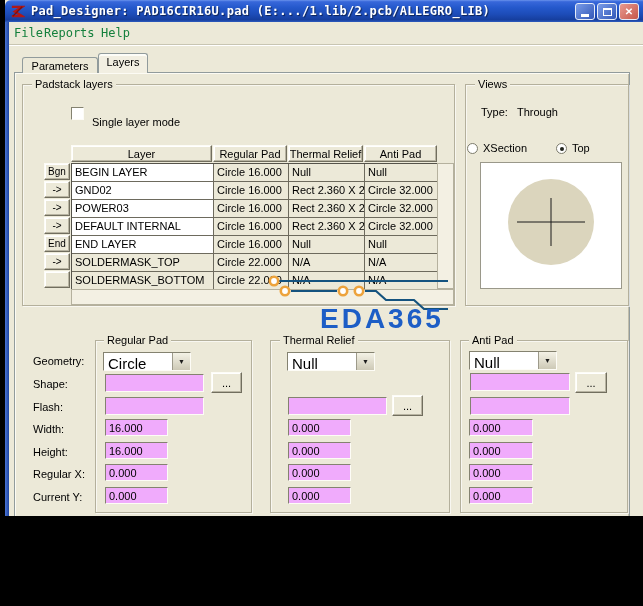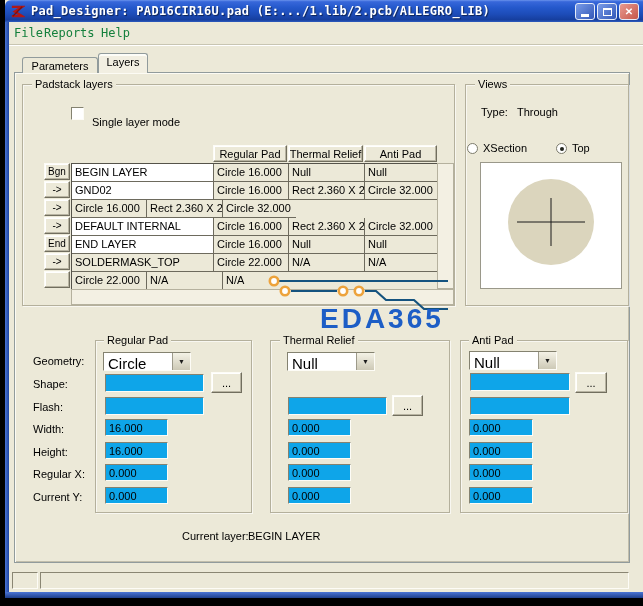--- a/index.html
+++ b/index.html
@@ -1,16 +1,16 @@
 <!DOCTYPE html>
 <html><head>
 <meta charset="utf-8">
 <style>
   html,body { margin:0; padding:0; background:#000; }
-  .stage { position:relative; width:643px; height:598px; background:#000; overflow:hidden;
+  .stage { position:relative; width:643px; height:516px; background:#000; overflow:hidden;
            font-family:"Liberation Sans", sans-serif; font-size:11px; color:#000; }
   .abs { position:absolute; }
 
   
   .window-bg { left:5px; top:0; width:638px; height:592px; background:#ece9d8; }
   .titlebar { left:5px; top:0; width:638px; height:22px; border-radius:6px 0 0 0;
     background:linear-gradient(180deg,#6a93ec 0%,#3767da 8%,#2458cb 35%,#1d4cb8 65%,#163e9e 90%,#2e5cc0 100%);
     display:flex; align-items:center; }
   .title-text { color:#fff; font-family:"DejaVu Sans Mono", monospace; font-weight:bold; font-size:12px;
     letter-spacing:0.3px; text-shadow:1px 1px 1px rgba(0,0,0,.55); margin-left:6px; white-space:nowrap; }
@@ -47,21 +47,21 @@
     border:1px solid; border-color:#848270 #fdfcf6 #fdfcf6 #848270; z-index:3; }
   .radio { width:11px; height:11px; border-radius:50%; background:#fff; box-sizing:border-box;
     border:1px solid #7c7b6c; z-index:3; }
   .radio.checked::after { content:""; position:absolute; left:3px; top:3px; width:4px; height:4px;
     border-radius:50%; background:#20231c; }
   .label { z-index:3; white-space:nowrap; }
 
   .btn { background:#ece9d8; box-sizing:border-box; border:1px solid; border-color:#fdfcf6 #716e5e #716e5e #fdfcf6;
     box-shadow:inset -1px -1px 0 #b8b4a2, inset 1px 1px 0 #fff;
     font-size:11px; text-align:center; z-index:3; padding:0; line-height:14px; font-family:"Liberation Sans",sans-serif; }
-  .field { background:#0ea5e9; box-sizing:border-box; border:1px solid; border-color:#848270 #fdfcf6 #fdfcf6 #848270;
+  .field { background:#f0abfc; box-sizing:border-box; border:1px solid; border-color:#848270 #fdfcf6 #fdfcf6 #848270;
     font-size:11px; padding:0 3px; z-index:3; font-family:"Liberation Sans",sans-serif; }
   input.field { outline:none; }
 
   .combo { background:#fff; box-sizing:border-box; border:1px solid; border-color:#848270 #fdfcf6 #fdfcf6 #848270;
     display:flex; z-index:3; }
   .combo-text { flex:1; padding:2px 0 0 4px; font-size:15px; }
   .combo-btn { width:17px; background:linear-gradient(180deg,#f4f2e6,#cdc9b6); border-left:1px solid #9d9a8a;
     display:flex; align-items:center; justify-content:center; font-size:7px; color:#1c1c1c; }
 
   
@@ -131,20 +131,21 @@
   <div class="abs tab active" style="left:98px;top:53px;width:50px;height:20px;">Layers</div>
 
   <div class="abs main-panel"></div>
 
   <div class="abs group" style="left:22px;top:84px;width:433px;height:222px;"></div>
   <div class="abs group-label" style="left:32px;top:78px;text-align:right;">Padstack layers</div>
 
   <div class="abs checkbox" style="left:71px;top:107px;"></div>
   <div class="abs label" style="left:92px;top:116px;">Single layer mode</div>
 
+  <div class="abs btn hdr-btn" style="left:71px;width:141px;">Layer</div>
   <div class="abs btn hdr-btn" style="left:213px;width:74px;">Regular Pad</div>
   <div class="abs btn hdr-btn" style="left:288px;width:75px;">Thermal Relief</div>
   <div class="abs btn hdr-btn" style="left:364px;width:73px;">Anti Pad</div>
 
   <div class="abs btn row-btn" style="top:163px;">Bgn</div>
   <div class="abs btn row-btn" style="top:181px;">-&gt;</div>
   <div class="abs btn row-btn" style="top:199px;">-&gt;</div>
   <div class="abs btn row-btn" style="top:217px;">-&gt;</div>
   <div class="abs btn row-btn" style="top:235px;">End</div>
   <div class="abs btn row-btn" style="top:253px;">-&gt;</div>
@@ -157,20 +158,21 @@
       <div class="lt-cell c2">Null</div>
       <div class="lt-cell c3">Null</div>
     </div>
     <div class="lt-row">
       <div class="lt-cell c0 wbg">GND02</div>
       <div class="lt-cell c1">Circle 16.000</div>
       <div class="lt-cell c2">Rect 2.360 X 2</div>
       <div class="lt-cell c3">Circle 32.000</div>
     </div>
     <div class="lt-row">
+      <div class="lt-cell c0 wbg">POWER03</div>
       <div class="lt-cell c1">Circle 16.000</div>
       <div class="lt-cell c2">Rect 2.360 X 2</div>
       <div class="lt-cell c3">Circle 32.000</div>
     </div>
     <div class="lt-row">
       <div class="lt-cell c0 wbg">DEFAULT INTERNAL</div>
       <div class="lt-cell c1">Circle 16.000</div>
       <div class="lt-cell c2">Rect 2.360 X 2</div>
       <div class="lt-cell c3">Circle 32.000</div>
     </div>
@@ -180,20 +182,21 @@
       <div class="lt-cell c2">Null</div>
       <div class="lt-cell c3">Null</div>
     </div>
     <div class="lt-row">
       <div class="lt-cell c0">SOLDERMASK_TOP</div>
       <div class="lt-cell c1">Circle 22.000</div>
       <div class="lt-cell c2">N/A</div>
       <div class="lt-cell c3">N/A</div>
     </div>
     <div class="lt-row">
+      <div class="lt-cell c0">SOLDERMASK_BOTTOM</div>
       <div class="lt-cell c1">Circle 22.000</div>
       <div class="lt-cell c2">N/A</div>
       <div class="lt-cell c3">N/A</div>
     </div>
   </div>
 
   <div class="abs sb-track" style="left:437px;top:163px;width:17px;height:126px;"></div>
   <div class="sb-btn" style="left:438px;top:164px;width:15px;height:15px;"><span>▲</span></div>
   <div class="sb-thumb" style="left:438px;top:180px;width:15px;height:28px;"></div>
   <div class="sb-btn" style="left:438px;top:273px;width:15px;height:15px;"><span>▼</span></div>

